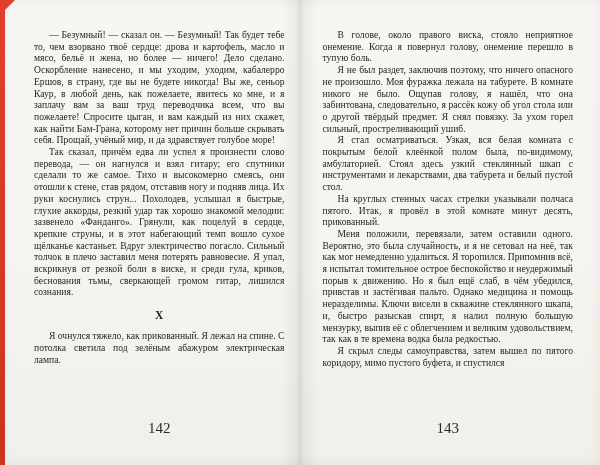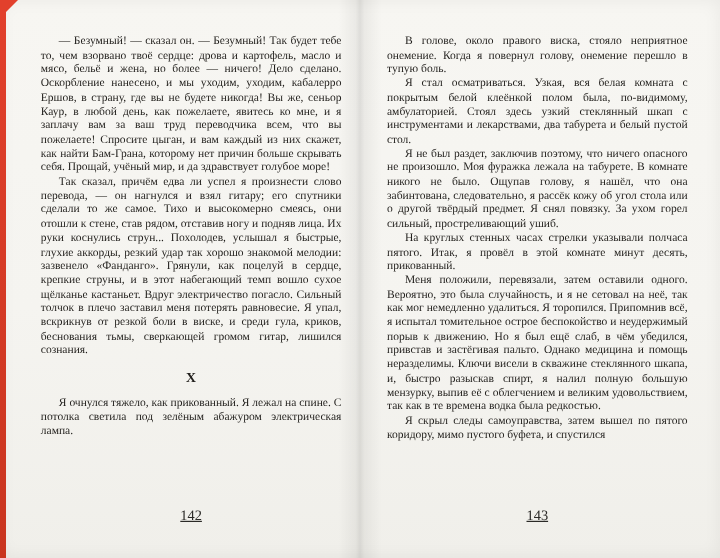--- a/index.html
+++ b/index.html
@@ -58,24 +58,23 @@
   .chapter-heading{
     text-align:center;
     font-weight:bold;
     font-size:11.5px;line-height:12px;
     margin:11px 0 9px 0;
     color:var(--ink);
   }
   .page-number{
     margin-top:auto;
     text-align:center;
-    font-size:12px;
+    font-size:15px;
     padding-bottom:28px;
     color:#2b2a27;
-    text-decoration:underline;
   }
 </style>
 </head>
 <body>
 
 <div class="spread">
 
   <div class="cover-edge"></div>
   <div class="cover-corner"></div>
 
@@ -84,21 +83,21 @@
     <p class="para">Так сказал, причём едва ли успел я произнести слово перевода, — он нагнулся и взял гитару; его спутники сделали то же самое. Тихо и высокомерно смеясь, они отошли к стене, став рядом, отставив ногу и подняв лица. Их руки коснулись струн... Похолодев, услышал я быстрые, глухие аккорды, резкий удар так хорошо знакомой мелодии: зазвенело «Фанданго». Грянули, как поцелуй в сердце, крепкие струны, и в этот набегающий темп вошло сухое щёлканье кастаньет. Вдруг электричество погасло. Сильный толчок в плечо заставил меня потерять равновесие. Я упал, вскрикнув от резкой боли в виске, и среди гула, криков, беснования тьмы, сверкающей громом гитар, лишился сознания.</p>
     <div class="chapter-heading">X</div>
     <p class="para">Я очнулся тяжело, как прикованный. Я лежал на спине. С потолка светила под зелёным абажуром электрическая лампа.</p>
     <div class="page-number">142</div>
   </div>
 
   <div class="gutter"></div>
 
   <div class="page right">
     <p class="para">В голове, около правого виска, стояло неприятное онемение. Когда я повернул голову, онемение перешло в тупую боль.</p>
+    <p class="para">Я не был раздет, заключив поэтому, что ничего опасного не произошло. Моя фуражка лежала на табурете. В комнате никого не было. Ощупав голову, я нашёл, что она забинтована, следовательно, я рассёк кожу об угол стола или о другой твёрдый предмет. Я снял повязку. За ухом горел сильный, простреливающий ушиб.</p>
     <p class="para">Я стал осматриваться. Узкая, вся белая комната с покрытым белой клеёнкой полом была, по-видимому, амбулаторией. Стоял здесь узкий стеклянный шкап с инструментами и лекарствами, два табурета и белый пустой стол.</p>
-    <p class="para">Я не был раздет, заключив поэтому, что ничего опасного не произошло. Моя фуражка лежала на табурете. В комнате никого не было. Ощупав голову, я нашёл, что она забинтована, следовательно, я рассёк кожу об угол стола или о другой твёрдый предмет. Я снял повязку. За ухом горел сильный, простреливающий ушиб.</p>
     <p class="para">На круглых стенных часах стрелки указывали полчаса пятого. Итак, я провёл в этой комнате минут десять, прикованный.</p>
     <p class="para">Меня положили, перевязали, затем оставили одного. Вероятно, это была случайность, и я не сетовал на неё, так как мог немедленно удалиться. Я торопился. Припомнив всё, я испытал томительное острое беспокойство и неудержимый порыв к движению. Но я был ещё слаб, в чём убедился, привстав и застёгивая пальто. Однако медицина и помощь неразделимы. Ключи висели в скважине стеклянного шкапа, и, быстро разыскав спирт, я налил полную большую мензурку, выпив её с облегчением и великим удовольствием, так как в те времена водка была редкостью.</p>
     <p class="para">Я скрыл следы самоуправства, затем вышел по пятого коридору, мимо пустого буфета, и спустился</p>
     <div class="page-number">143</div>
   </div>
 
 </div>
 
 </body></html>

